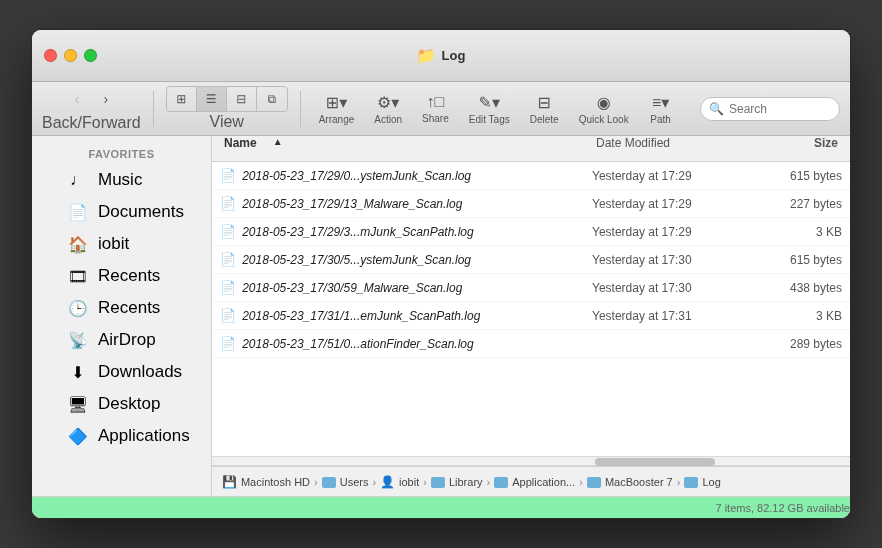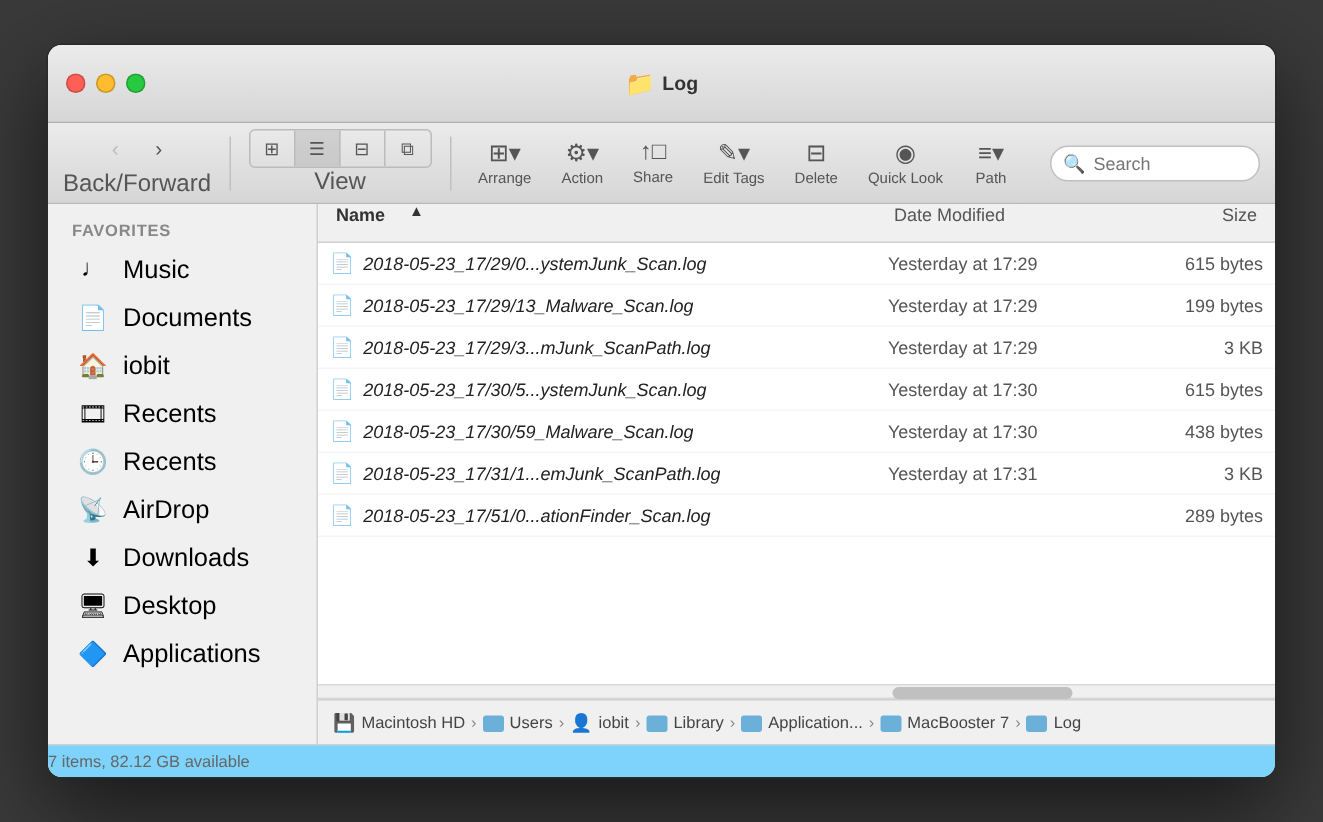--- a/index.html
+++ b/index.html
@@ -180,23 +180,24 @@
       flex: 1;
       overflow: hidden;
     }
     
     .sidebar {
       width: 180px;
       background: #f0f0f0;
       border-right: 1px solid #d0d0d0;
       display: flex;
       flex-direction: column;
-      padding: 8px 0;
+      padding: 8px 16px;
       overflow-y: auto;
       flex-shrink: 0;
+      text-align: center;
     }
     .sidebar-section-label {
       font-size: 11px;
       font-weight: 700;
       color: #888;
       padding: 4px 16px 4px;
       text-transform: uppercase;
       letter-spacing: 0.5px;
     }
     .sidebar-item {
@@ -243,21 +244,21 @@
       color: #555;
       display: flex;
       align-items: flex-start;
       gap: 16px;
       cursor: pointer;
       padding: 0 4px;
       height: 100%;
     }
     .file-header-col.name { flex: 1; min-width: 200px; }
     .file-header-col.modified { width: 160px; }
-    .file-header-col.size { width: 90px; text-align: right; justify-content: flex-end; }
+    .file-header-col.size { width: 90px; text-align: right; justify-content: flex-end; font-weight: bold; }
     .file-header-col.active { color: #333; font-weight: 600; }
     .sort-arrow { font-size: 10px; }
     .file-list {
       flex: 1;
       overflow-y: auto;
     }
     .file-row {
       display: flex;
       align-items: center;
       padding: 0 8px;
@@ -292,25 +293,25 @@
       cursor: pointer;
       white-space: nowrap;
     }
     .breadcrumb-sep {
       color: #888;
       font-size: 11px;
     }
     
     .status-bar {
       height: 22px;
-      background: #7dd3fc;
+      background: #86efac;
       border-top: 1px solid #d0d0d0;
       display: flex;
       align-items: center;
-      justify-content: flex-start;
+      justify-content: flex-end;
       font-size: 11px;
       color: #666;
       flex-shrink: 0;
     }
     
     .scrollbar-container {
       height: 10px;
       background: #f0f0f0;
       border-top: 1px solid #d8d8d8;
       border-bottom: 1px solid #d8d8d8;
@@ -484,21 +485,21 @@
     </div>
     <div class="file-col modified">Yesterday at 17:29</div>
     <div class="file-col size">615 bytes</div>
   </div>
           <div class="file-row">
     <div class="file-col name">
       <span class="file-icon">📄</span>
       <span class="file-name-text">2018-05-23_17/29/13_Malware_Scan.log</span>
     </div>
     <div class="file-col modified">Yesterday at 17:29</div>
-    <div class="file-col size">199 bytes</div>
+    <div class="file-col size">227 bytes</div>
   </div>
           <div class="file-row">
     <div class="file-col name">
       <span class="file-icon">📄</span>
       <span class="file-name-text">2018-05-23_17/29/3...mJunk_ScanPath.log</span>
     </div>
     <div class="file-col modified">Yesterday at 17:29</div>
     <div class="file-col size">3 KB</div>
   </div>
           <div class="file-row">

